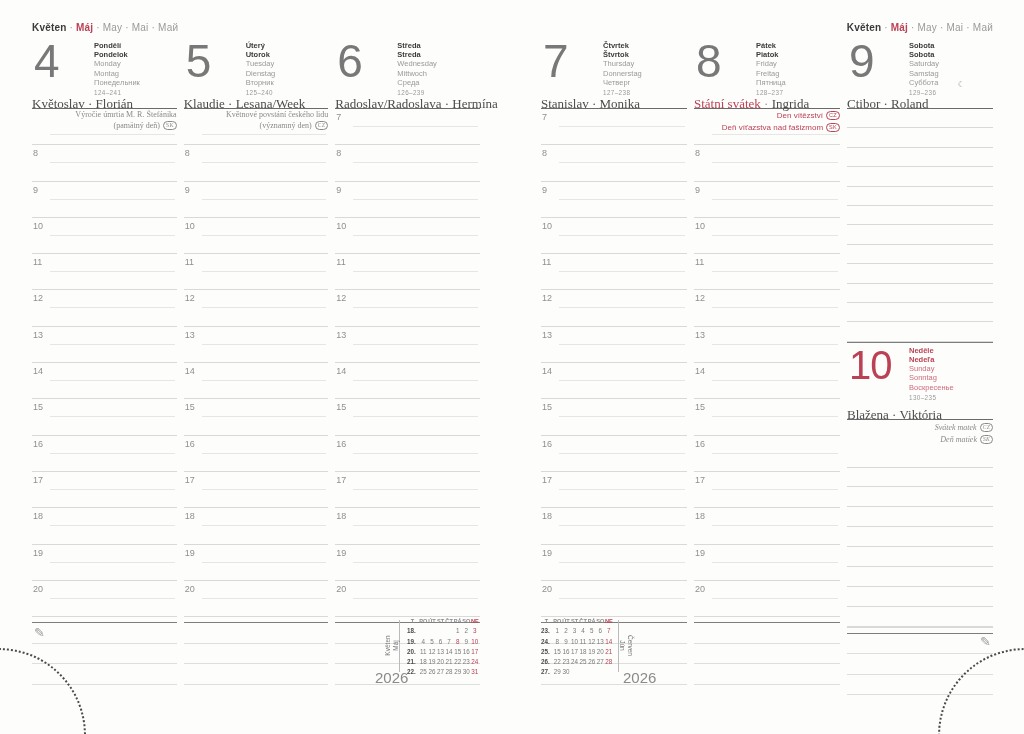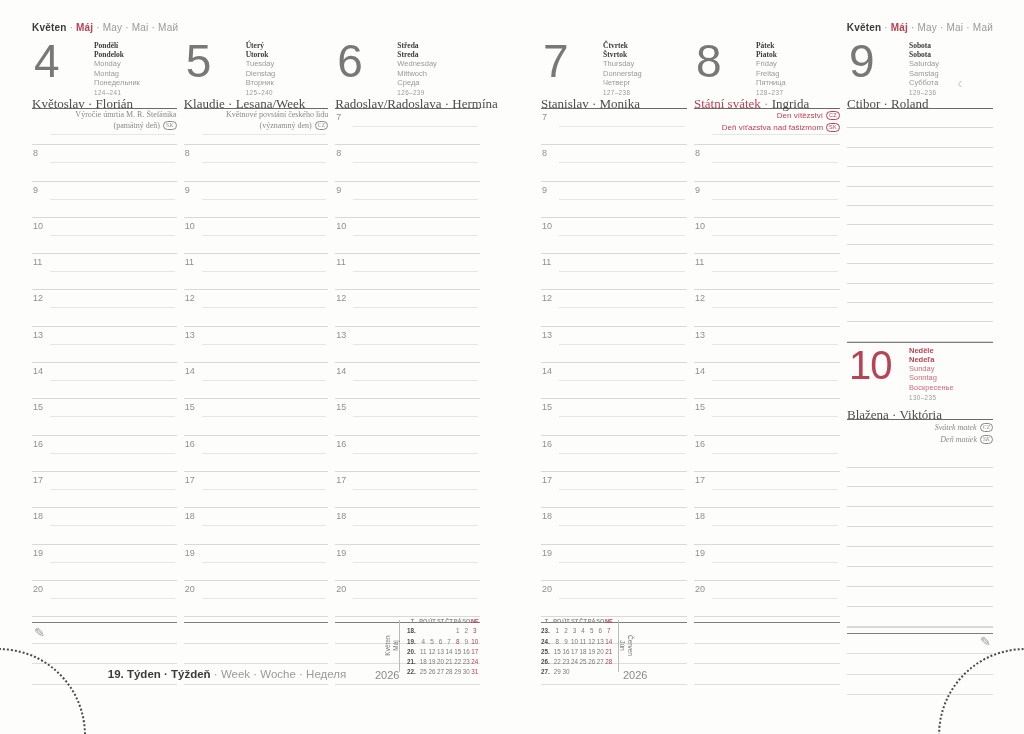--- a/index.html
+++ b/index.html
@@ -30,21 +30,21 @@
   .mh-r{font-weight:bold;color:var(--red);}
   .mh-g{color:var(--gray);}
   .sep{color:var(--gray);}
 
   .cols{position:absolute;top:40px;left:0;right:0;display:flex;gap:7px;}
   .day-col{flex:1;position:relative;min-width:0;}
 
   .day-head{height:56px;position:relative;}
   .big-num{position:absolute;left:2px;top:-6px;font-size:46px;color:var(--numgray);letter-spacing:-2px;}
   .names{position:absolute;left:62px;top:1px;font-size:7.5px;line-height:9.2px;color:var(--gray);white-space:nowrap;}
-  .names .b{font-weight:bold;color:var(--dark);font-family:Liberation Serif, serif;}
+  .names .b{font-weight:bold;color:var(--dark);}
   .range{font-size:6.3px;letter-spacing:.4px;color:var(--gray);margin-top:1px;}
   .moon{position:absolute;right:28px;top:40px;font-size:8px;color:var(--gray);font-family:"DejaVu Sans",sans-serif;}
 
   .nameday{font-family:var(--serif);font-size:13px;color:#4d4d4d;height:12px;border-bottom:1px solid var(--rule);white-space:nowrap;}
   .nd-red{color:var(--red);margin-top:34px;}
 
   .slot{height:35.3px;position:relative;border-top:1px solid var(--line);}
   .slot.first{border-top:none;text-decoration:underline;}
   .slot .num{position:absolute;left:1px;top:3px;font-size:9px;color:#8f8f8f;}
   .slot .half{position:absolute;left:18px;right:2px;top:17px;border-top:1px solid var(--halfline);}
@@ -75,21 +75,21 @@
 
   .minical{position:absolute;top:612px;height:72px;}
   .mc-table{position:absolute;top:4px;display:grid;grid-template-columns:12px repeat(7,8.6px);line-height:10.3px;font-size:6.3px;color:#7a7a7a;}
   .mc-table .hd{font-weight:bold;font-size:5.6px;color:#8a8a8a;text-align:center;}
   .mc-table .hd.red{color:var(--red);}
   .mc-table .wk{font-weight:bold;color:#4a4a4a;text-align:left;}
   .mc-table .dc{text-align:center;}
   .mc-table .dc.red{color:var(--red);}
   .mc-vrule{position:absolute;top:8px;width:1px;height:52px;background:#bbb;}
   .mc-label{position:absolute;width:44px;text-align:center;font-size:6.5px;line-height:7.5px;color:#777;}
-  .mc-year{position:absolute;top:57px;font-size:11px;color:#8a8a8a;}
+  .mc-year{position:absolute;top:57px;font-size:15px;color:#8a8a8a;}
 
   .arc{position:absolute;width:170px;height:170px;border:2px dotted #4a4a4a;border-radius:50%;}
   .arc.bl{left:-88px;bottom:-88px;}
   .arc.br{right:-88px;bottom:-88px;}
 </style>
 </head>
 <body>
 
 <div class="page page-left">
   <div class="month-header">
@@ -389,24 +389,20 @@
         <div class="dc">30</div>
         <div class="dc red">31</div>
       </div>
       <div class="mc-vrule" style="left: 37px;"></div>
       <div class="mc-label" style="left: 7px; top: 26px; transform: rotate(-90deg);">
         <div>Květen</div>
         <div>Máj</div>
       </div>
       <div class="mc-year" style="left: 13px;">2026</div>
     </div>
-  <div class="footer-week">
-    <span class="fw-b">19. Týden · Týždeň</span>
-    <span class="fw-g">· Week · Woche · Неделя</span>
-  </div>
 </div>
 
 <div class="page page-right">
   <div class="month-header right">
     <span class="mh-b">Květen</span><span class="sep"> · </span><span class="mh-r">Máj</span><span class="sep"> · </span><span class="mh-g">May</span><span class="sep"> · </span><span class="mh-g">Mai</span><span class="sep"> · </span><span class="mh-g">Май</span>
   </div>
   <div class="cols" id="right-cols">
       <div class="day-col">
         <div class="day-head">
           <div class="big-num">7</div>

